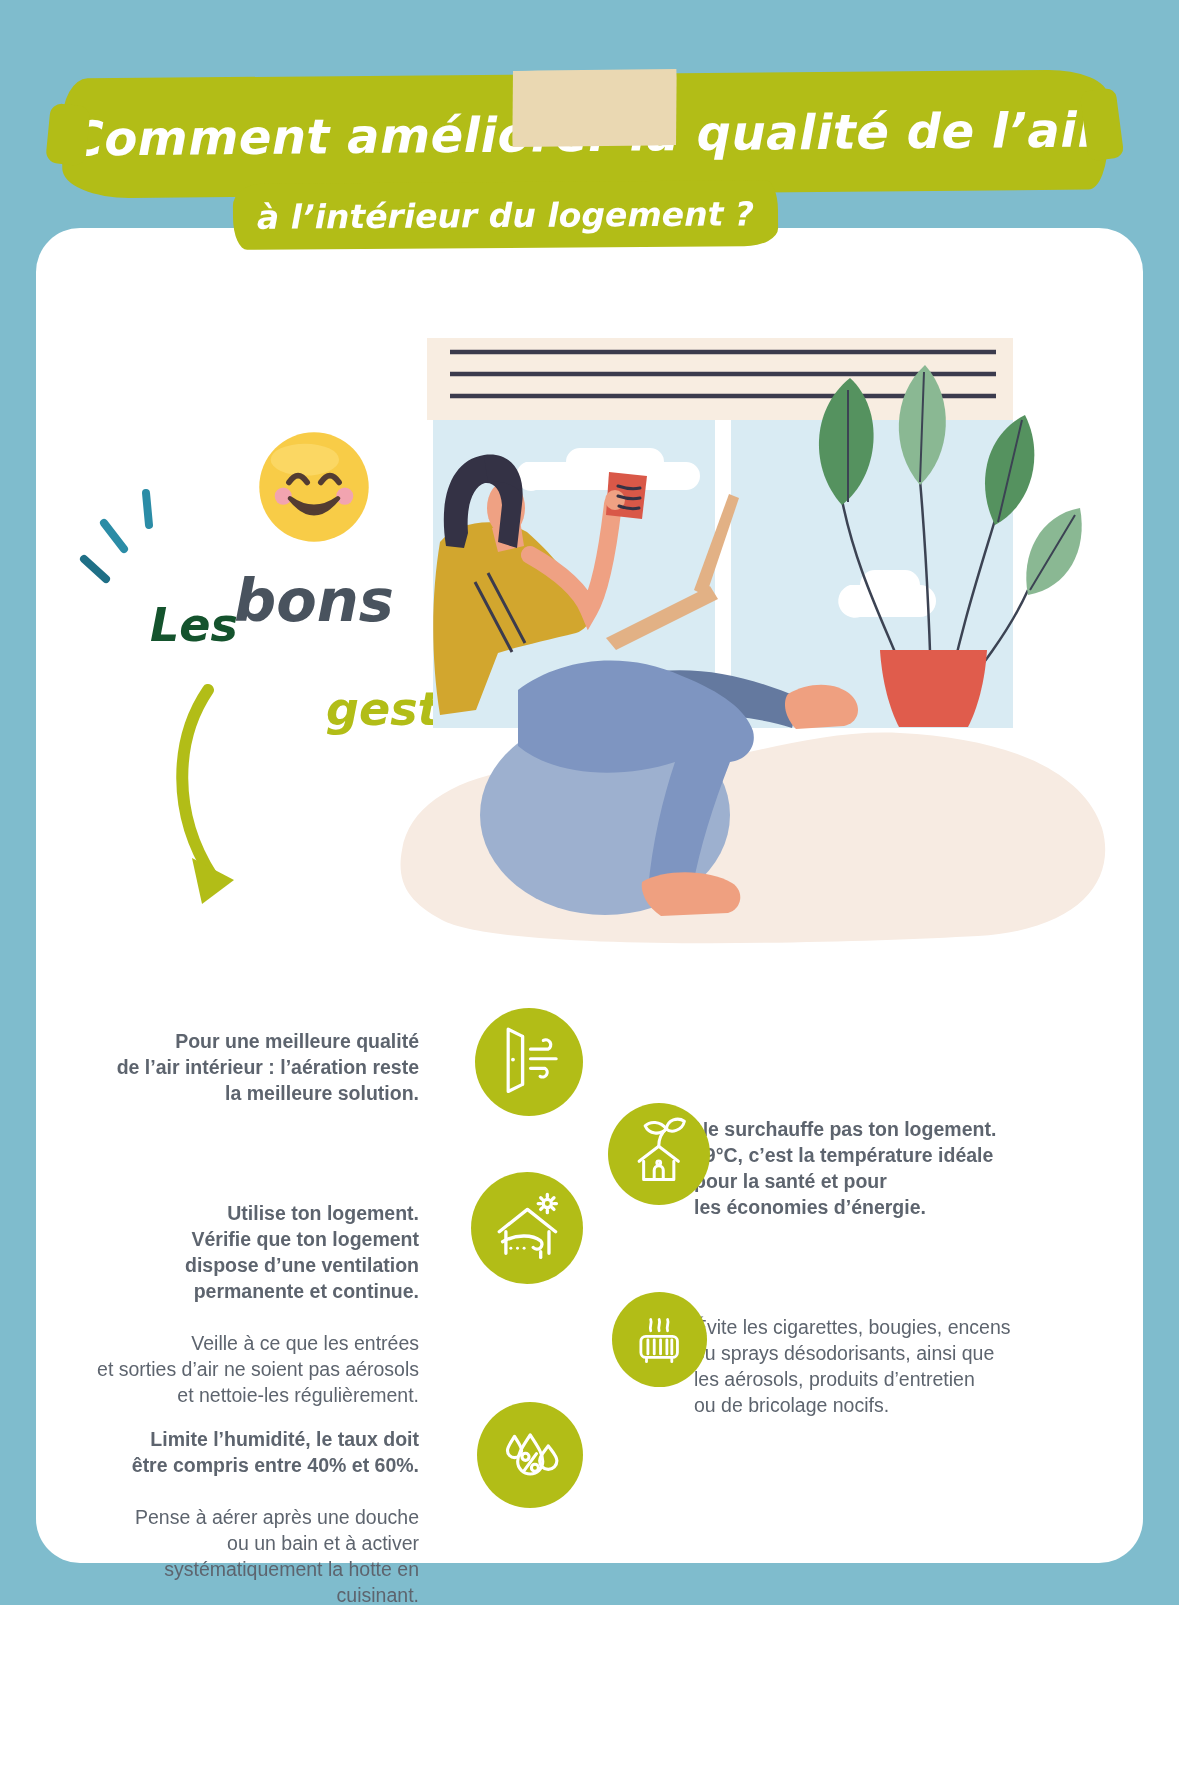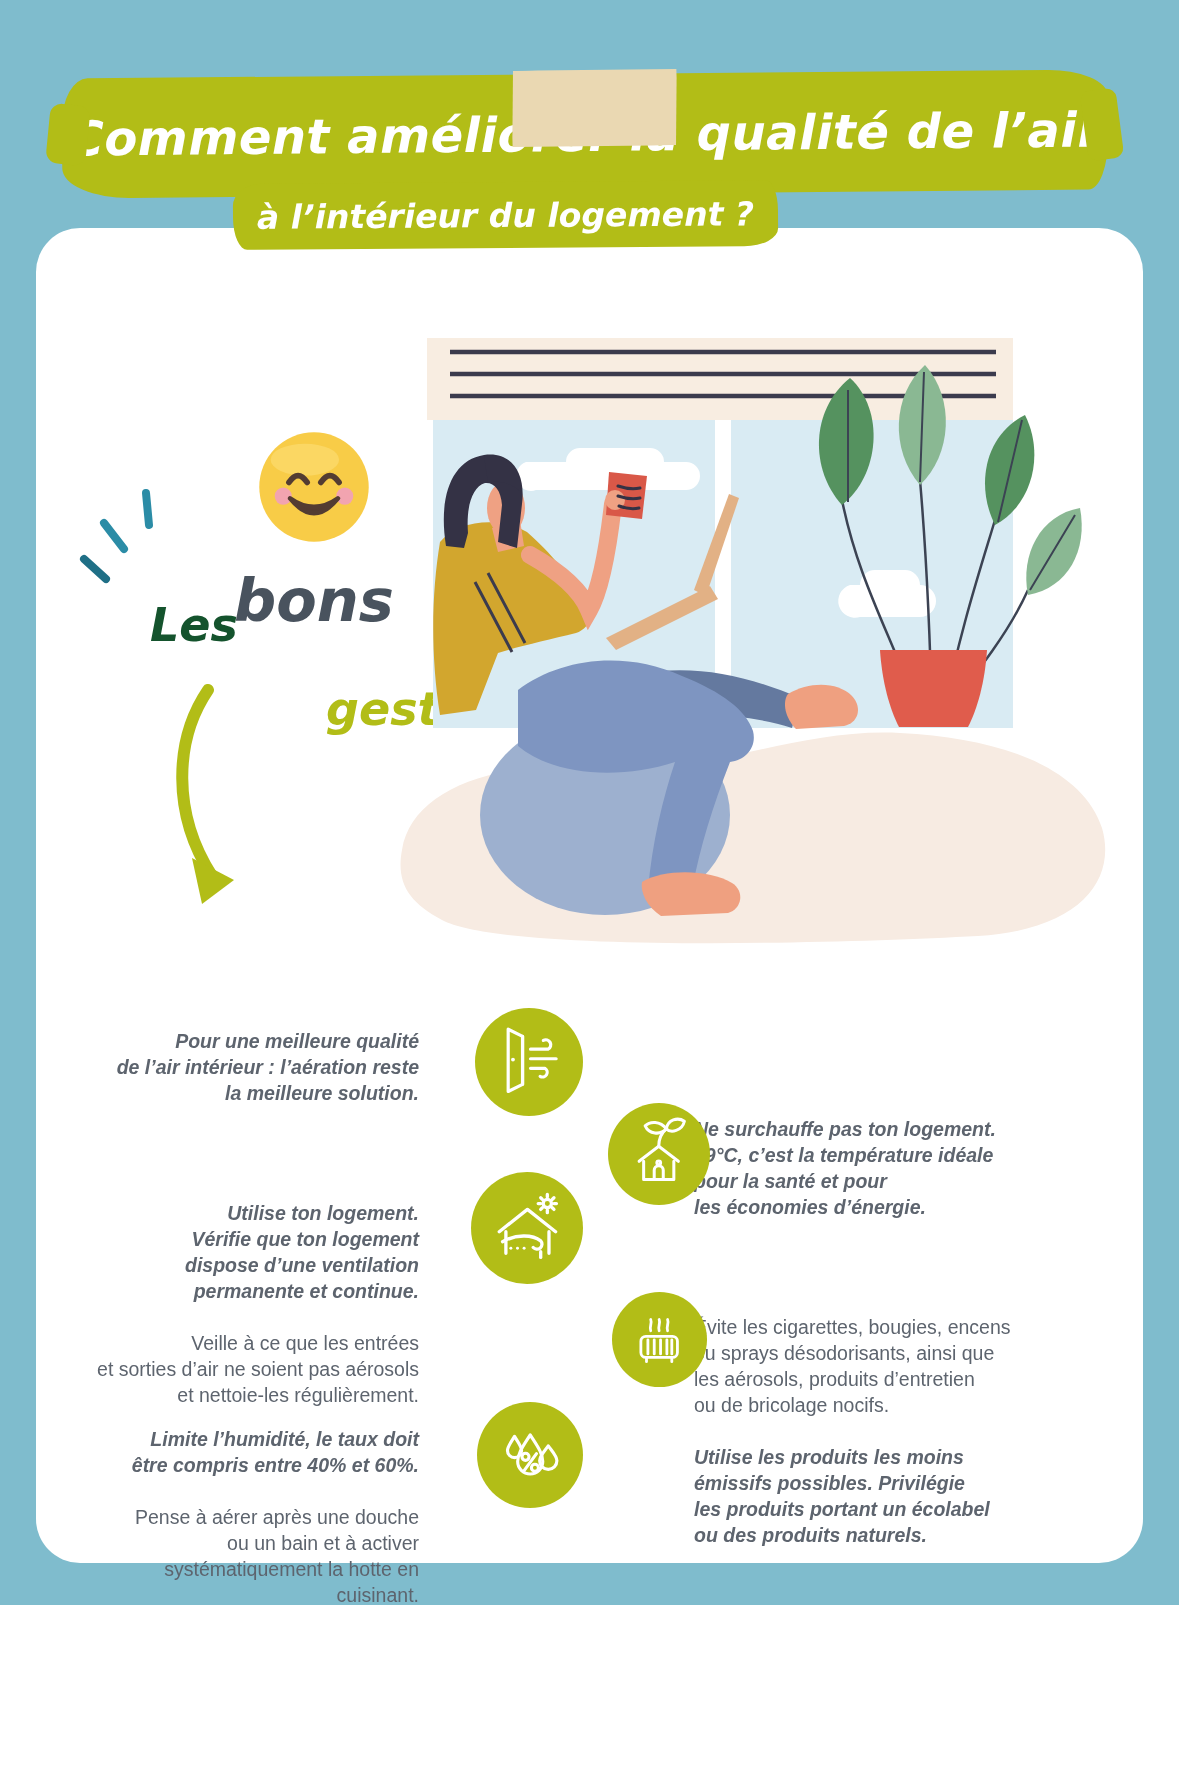--- a/index.html
+++ b/index.html
@@ -23,21 +23,21 @@
     transform:rotate(-2deg);clip-path:polygon(2% 0,100% 5%,98% 100%,0 95%);}
   
   .card{position:absolute;left:36px;top:228px;width:1107px;height:1335px;background:#fff;border-radius:44px;}
   
   .script{font-family:"DejaVu Sans",sans-serif;font-style:italic;font-weight:bold;position:absolute;white-space:nowrap;}
   .w-les{left:116px;top:368px;font-size:46px;color:#14532d;}
   .w-bons{left:200px;top:330px;font-size:59px;color:#49535e;}
   .w-gestes{left:292px;top:448px;font-size:46px;color:#b2bd17;}
   
   .tip-text{position:absolute;font-size:19.5px;line-height:26px;color:#5d646e;white-space:pre-line;}
-  .tip-text .b{font-weight:bold;display:block;white-space:pre-line;font-style:italic;}
+  .tip-text .b{font-weight:bold;display:block;white-space:pre-line;}
   .tip-text .r{display:block;white-space:pre-line;}
   .tip-left{left:97px;width:322px;text-align:right;}
   .tip-right{left:694px;width:400px;text-align:left;}
   .icon-circle{position:absolute;border-radius:50%;background:#b2bd17;display:flex;align-items:center;justify-content:center;}
   .icon-circle svg{width:74%;height:74%;}
   .icon-stroke{stroke:#fff;stroke-width:4;fill:none;stroke-linecap:round;stroke-linejoin:round;}
   
   .footer{position:absolute;left:0;top:1605px;width:1179px;height:174px;background:#fff;}
   .label{position:absolute;}
 </style>
@@ -210,24 +210,20 @@
         <path d="M60 17 C62 5 75 1 84 7 C81 20 66 23 60 17 Z"></path>
       </g>
     </svg>
   </div>
 
   <div class="tip-text tip-right" style="top:1288px">
     <span class="r">Évite les cigarettes, bougies, encens
 ou sprays désodorisants, ainsi que
 les aérosols, produits d’entretien
 ou de bricolage nocifs.</span>
-    <span class="b">Utilise les produits les moins
-émissifs possibles. Privilégie
-les produits portant un écolabel
-ou des produits naturels.</span>
   </div>
   <div class="icon-circle" style="left:612px;top:1292px;width:95px;height:95px">
     <svg viewBox="0 0 100 100">
       <g class="icon-stroke">
         <rect x="24" y="46" width="52" height="30" rx="7"></rect>
         <path d="M34 51 V71 M43 51 V71 M52 51 V71 M61 51 V71 M68 51 V71"></path>
         <path d="M32 76 V82 M68 76 V82"></path>
         <path d="M38 38 C35.5 32 40.5 28 38 22 M50 38 C47.5 32 52.5 28 50 22 M62 38 C59.5 32 64.5 28 62 22"></path>
       </g>
     </svg>

